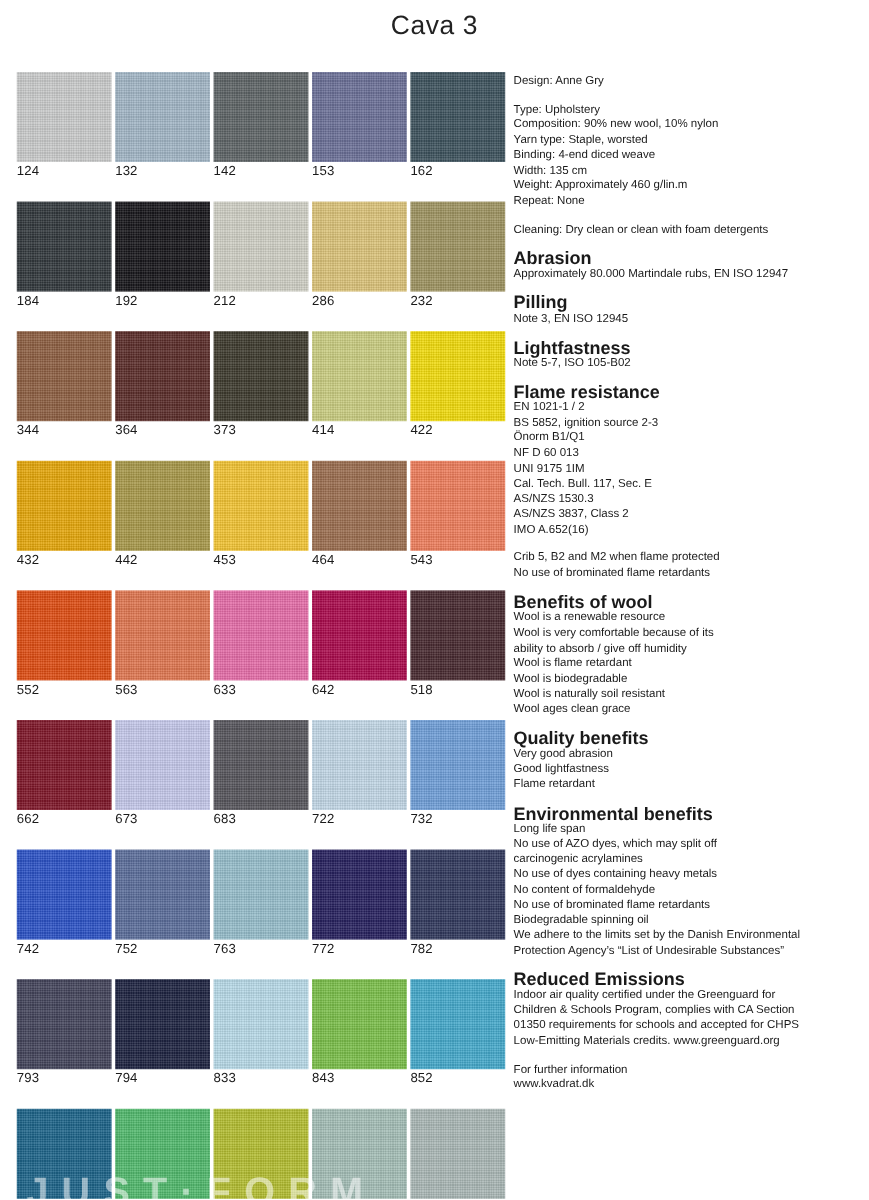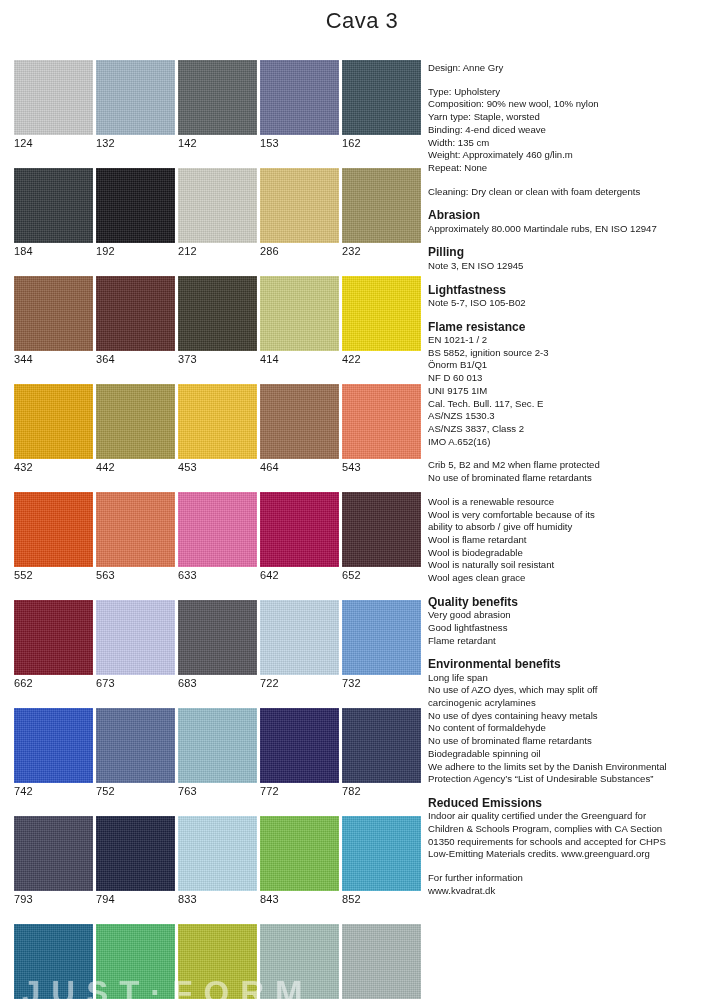--- a/index.html
+++ b/index.html
@@ -97,21 +97,21 @@
     position:absolute;
     left:428px;top:62px;
     width:288px;
     font-size:9.6px;
     line-height:12.7px;
     color:#1a1a1a;
   }
   .spec-block{margin-bottom:11px;}
   .spec-head{
     font-weight:700;
-    font-size:12px;
+    font-size:15px;
     line-height:13.4px;
   }
   .spec-line{
     font-weight:400;
     line-height:12.7px;
     white-space:pre-wrap;
   }
 </style>
 </head>
 <body>
@@ -212,21 +212,21 @@
       <div class="swatch-cell">
         <div class="swatch-chip" style="background-color: rgb(227, 107, 166);"></div>
         <div class="swatch-label">633</div>
       </div>
       <div class="swatch-cell">
         <div class="swatch-chip" style="background-color: rgb(169, 10, 76);"></div>
         <div class="swatch-label">642</div>
       </div>
       <div class="swatch-cell">
         <div class="swatch-chip" style="background-color: rgb(71, 41, 47);"></div>
-        <div class="swatch-label">652</div>
+        <div class="swatch-label">518</div>
       </div>
       <div class="swatch-cell">
         <div class="swatch-chip" style="background-color: rgb(125, 22, 40);"></div>
         <div class="swatch-label">662</div>
       </div>
       <div class="swatch-cell">
         <div class="swatch-chip" style="background-color: rgb(195, 198, 232);"></div>
         <div class="swatch-label">673</div>
       </div>
       <div class="swatch-cell">
@@ -346,20 +346,21 @@
         <div class="spec-line">Cal. Tech. Bull. 117, Sec. E</div>
         <div class="spec-line">AS/NZS 1530.3</div>
         <div class="spec-line">AS/NZS 3837, Class 2</div>
         <div class="spec-line">IMO A.652(16)</div>
       </div>
       <div class="spec-block">
         <div class="spec-line">Crib 5, B2 and M2 when flame protected</div>
         <div class="spec-line">No use of brominated flame retardants</div>
       </div>
       <div class="spec-block">
+        <div class="spec-head">Benefits of wool</div>
         <div class="spec-line">Wool is a renewable resource</div>
         <div class="spec-line">Wool is very comfortable because of its</div>
         <div class="spec-line">ability to absorb / give off humidity</div>
         <div class="spec-line">Wool is flame retardant</div>
         <div class="spec-line">Wool is biodegradable</div>
         <div class="spec-line">Wool is naturally soil resistant</div>
         <div class="spec-line">Wool ages clean grace</div>
       </div>
       <div class="spec-block">
         <div class="spec-head">Quality benefits</div>

